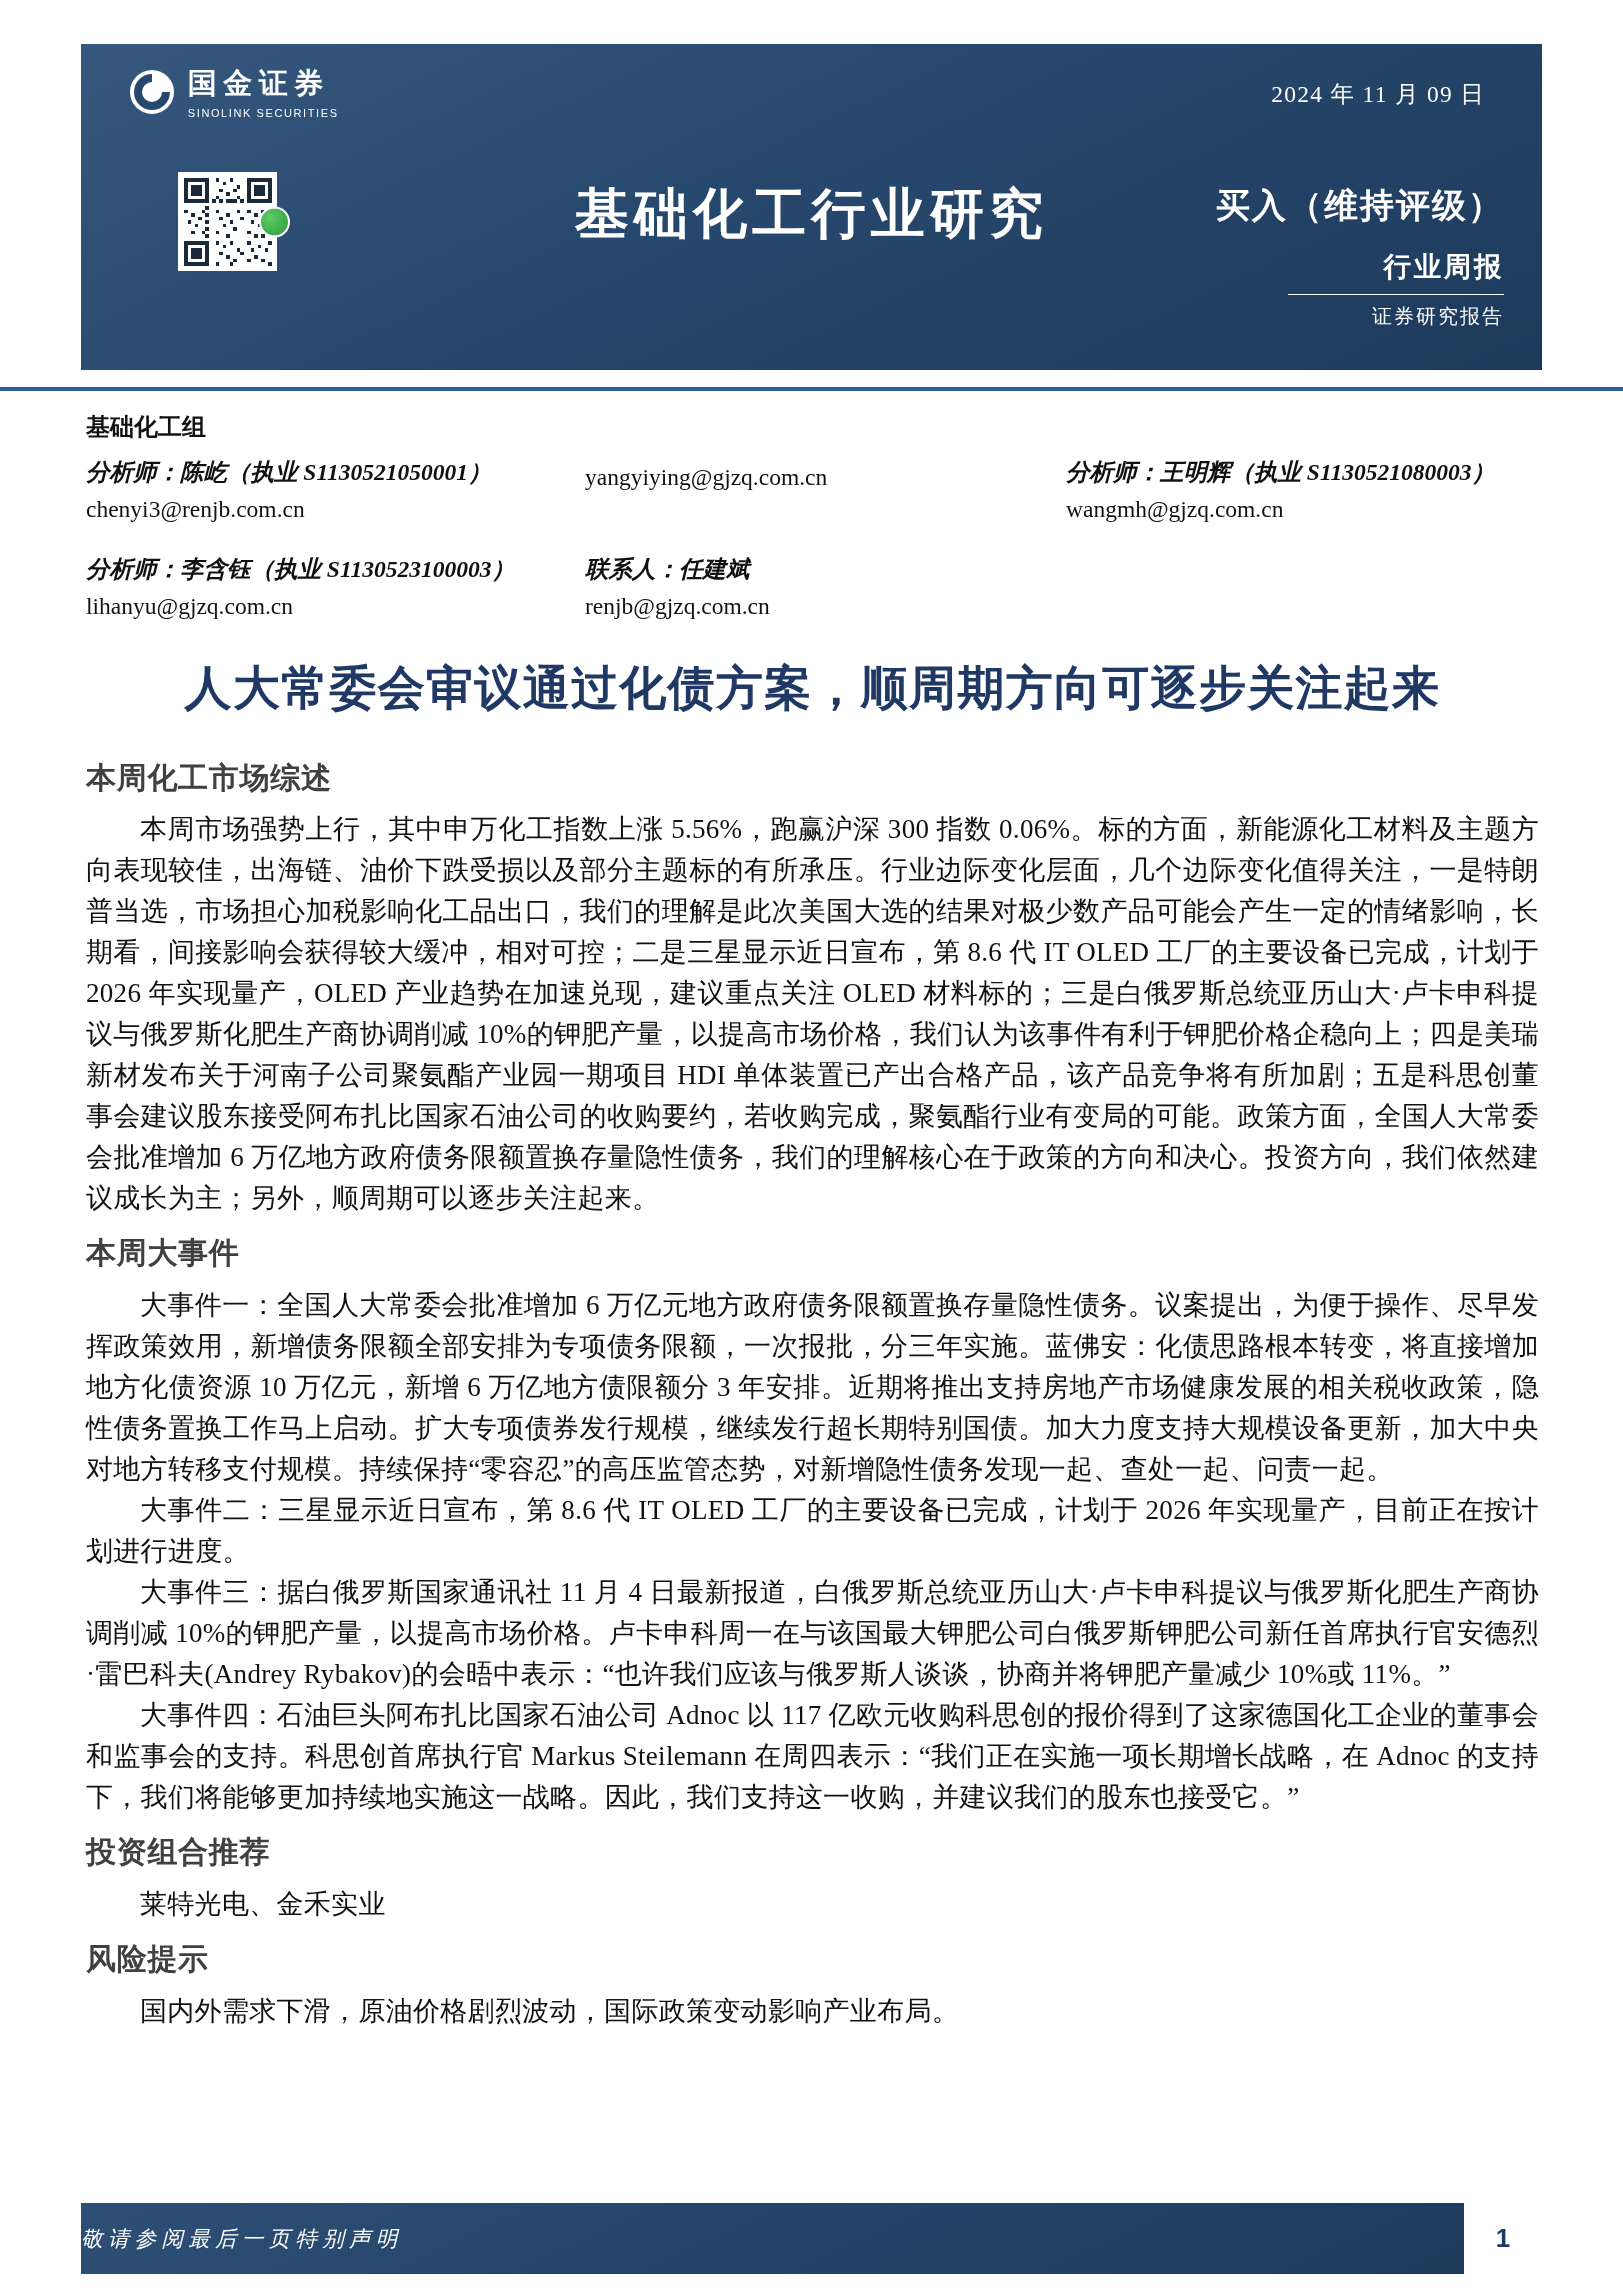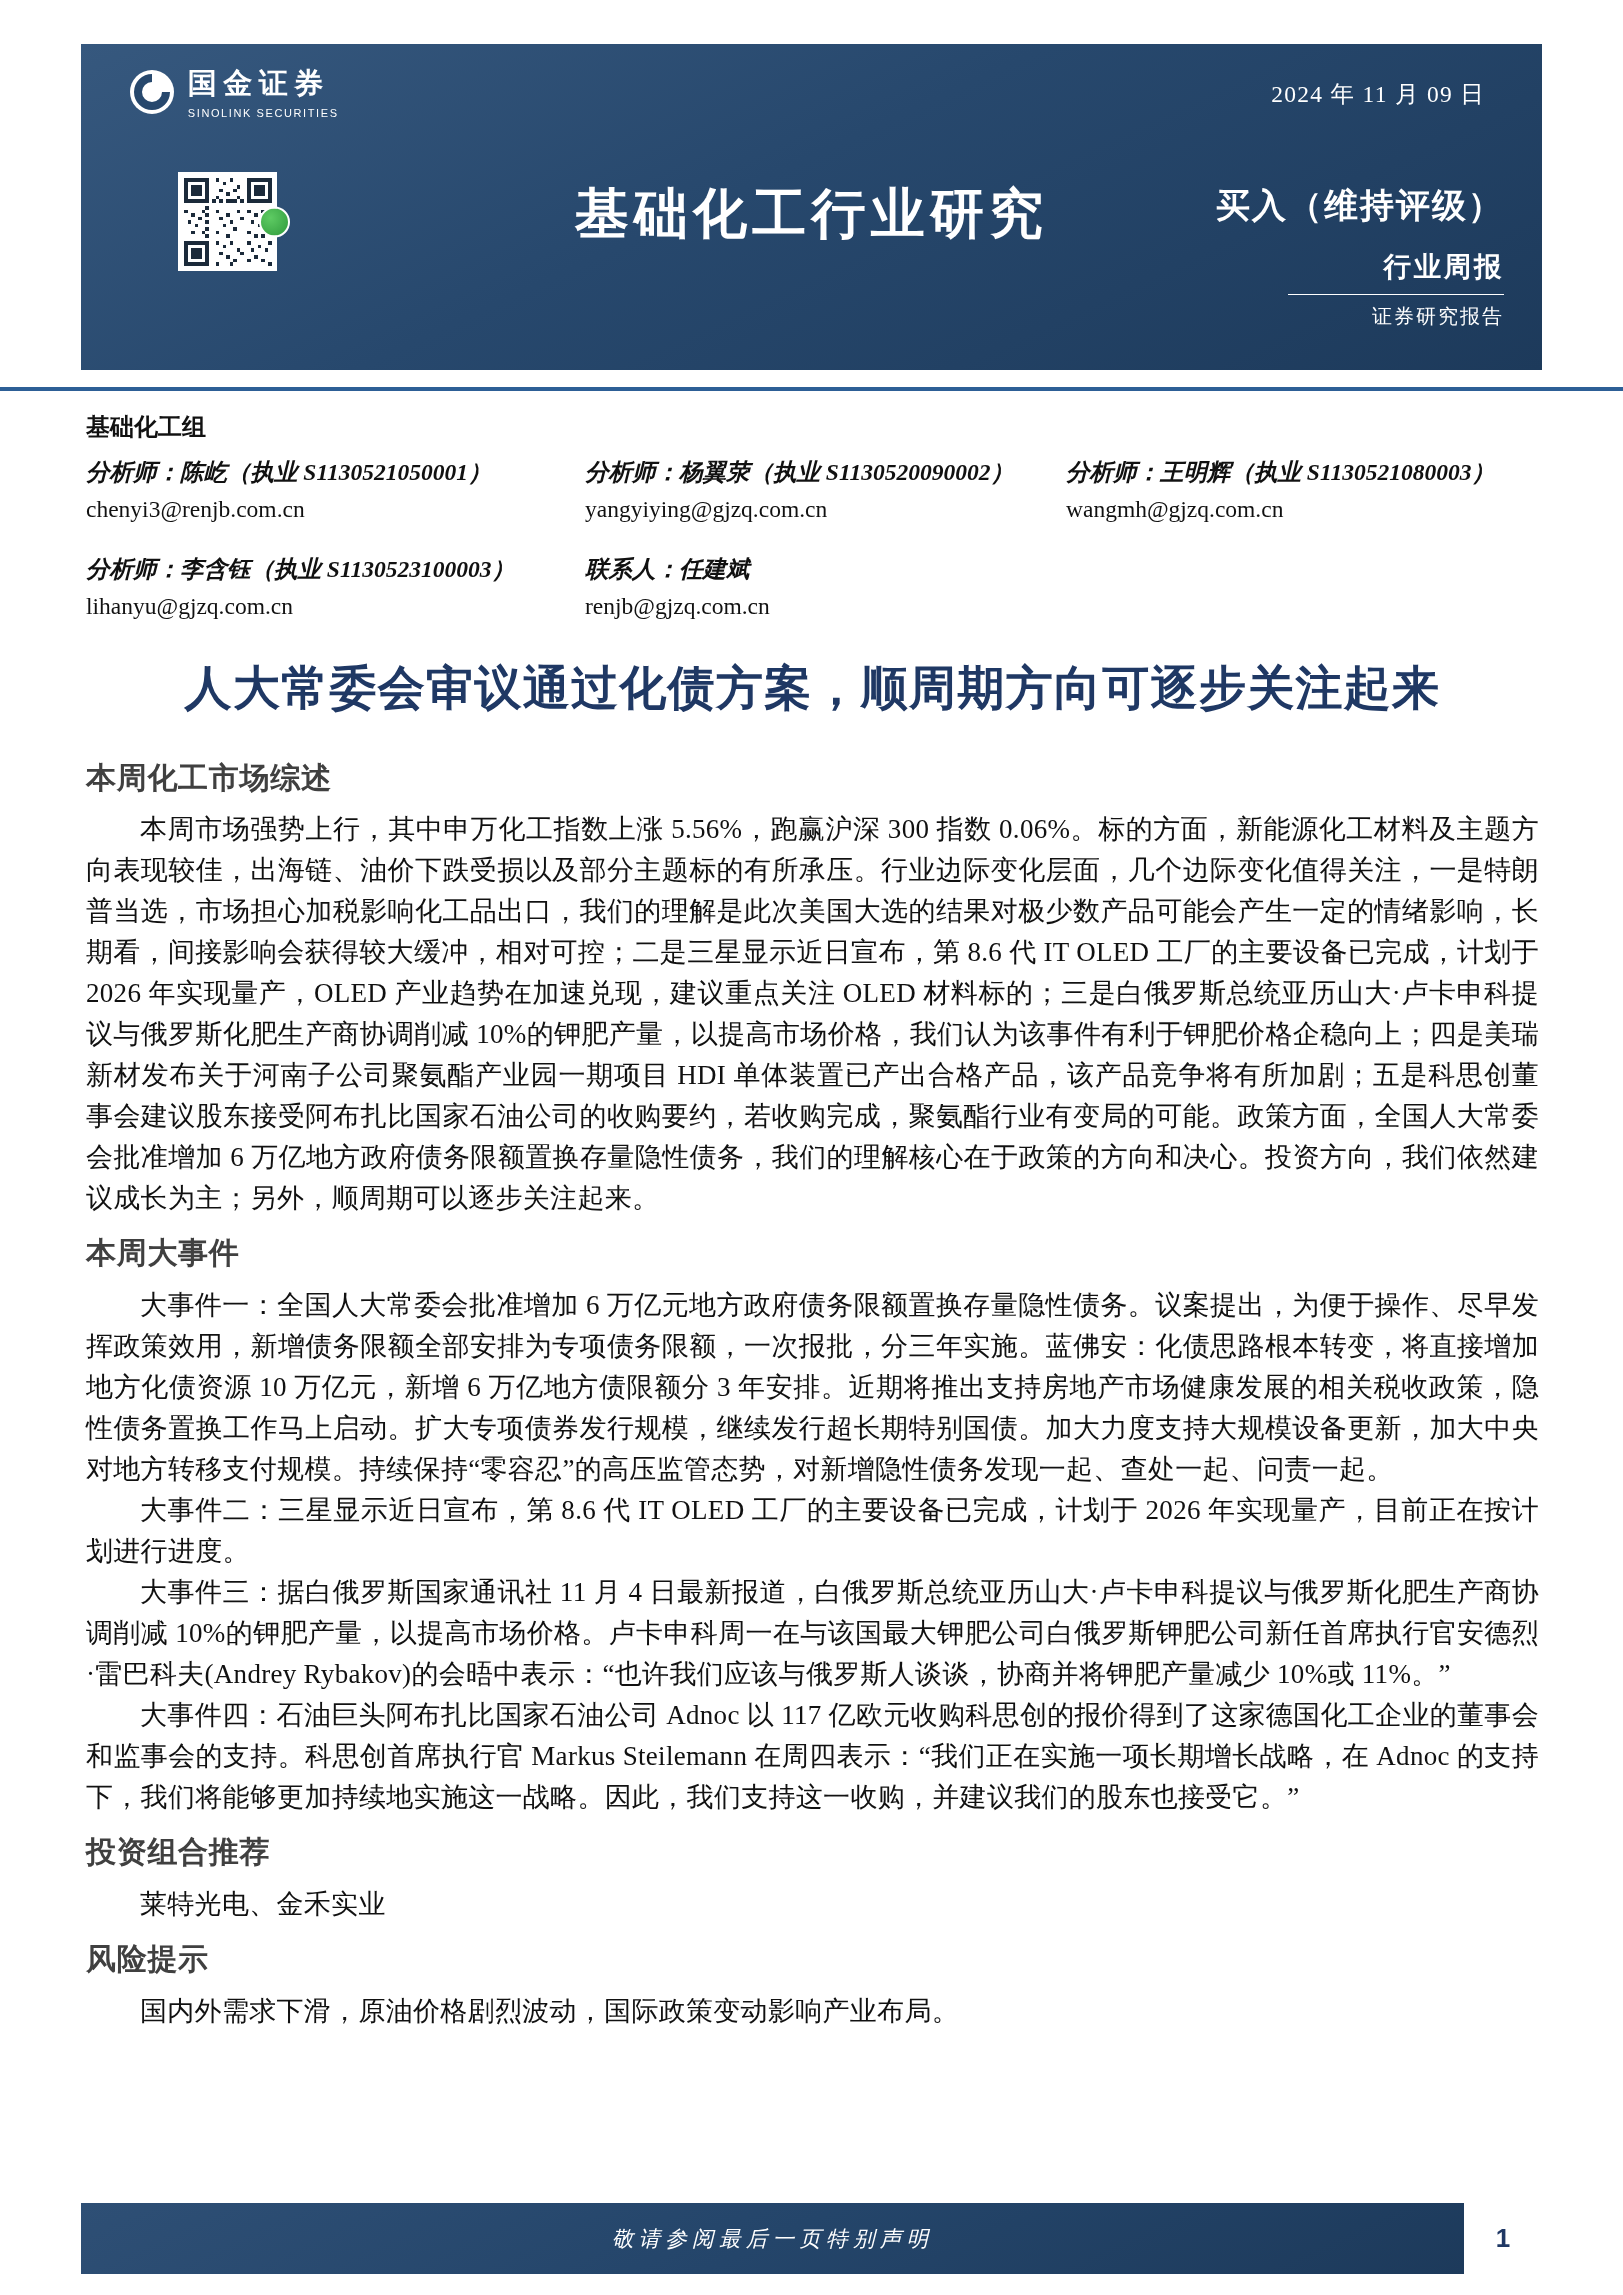--- a/index.html
+++ b/index.html
@@ -65,21 +65,21 @@
   }
   .content p {
     font-size: 27px; line-height: 41px; text-align: justify; text-indent: 2em;
     letter-spacing: 0.3px;
   }
 
   
   .footer { position: absolute; left: 81px; top: 2203px; width: 1461px; height: 71px; display: flex; }
   .footer-band {
     flex: 1; background: linear-gradient(155deg, #2e4f75 0%, #24456a 50%, #1d3a5b 100%);
-    display: flex; align-items: center; justify-content: center; font-family: Liberation Serif, serif;
+    display: flex; align-items: center;  font-family: Liberation Serif, serif;
   }
   .disclaimer { color: #ffffff; font-size: 21.6px; font-style: italic; letter-spacing: 5.2px; }
   .page-box { width: 78px; background: #ffffff; display: flex; align-items: center; justify-content: center; }
   .page-num { color: #1f3864; font-size: 26px; font-weight: bold; font-family: "Liberation Sans", sans-serif; }
 </style>
 </head>
 <body>
 
 <div>
 
@@ -134,21 +134,20 @@
   <div class="rule"></div>
 
   <section class="analysts">
     <div class="team-name">基础化工组</div>
     <div class="agrid">
       <div class="acell">
         <div class="aname">分析师：陈屹（执业 S1130521050001）</div>
         <div class="amail">chenyi3@renjb.com.cn</div>
       </div>
       <div class="acell">
-        <div class="aname">分析师：杨翼荥（执业 S1130520090002）</div>
         <div class="amail">yangyiying@gjzq.com.cn</div>
       </div>
       <div class="acell">
         <div class="aname">分析师：王明辉（执业 S1130521080003）</div>
         <div class="amail">wangmh@gjzq.com.cn</div>
       </div>
       <div class="acell">
         <div class="aname">分析师：李含钰（执业 S1130523100003）</div>
         <div class="amail">lihanyu@gjzq.com.cn</div>
       </div>

